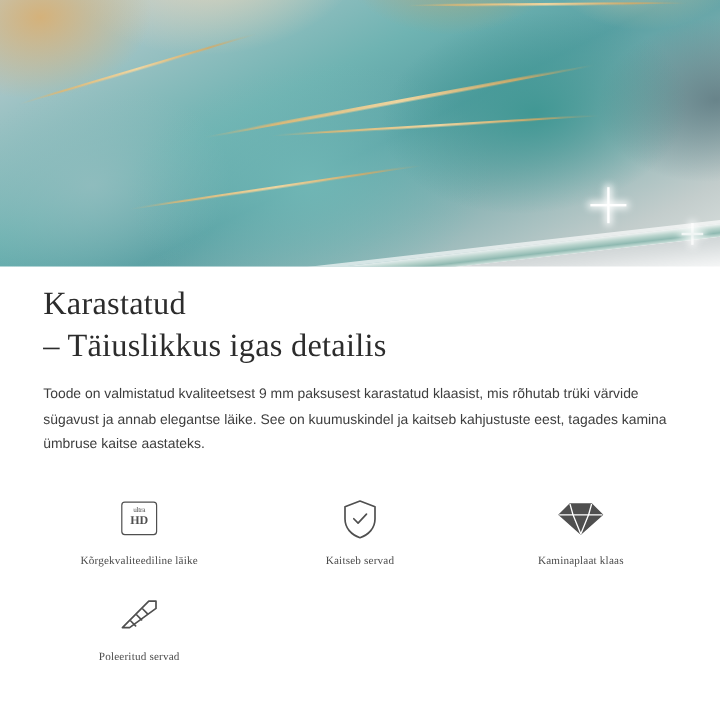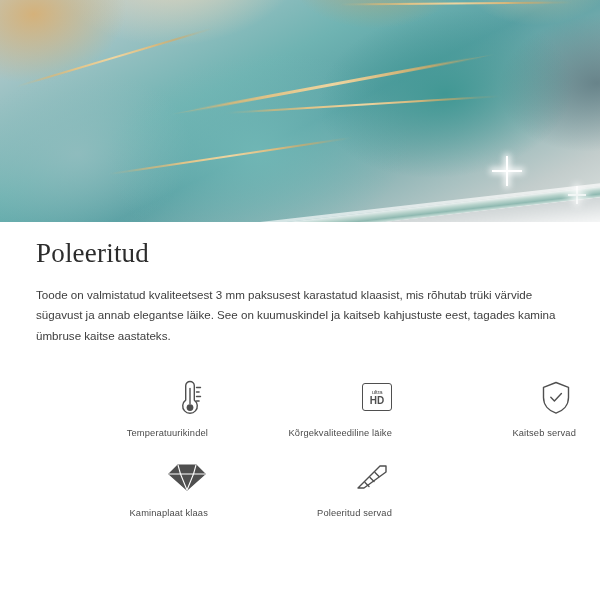--- a/index.html
+++ b/index.html
@@ -131,22 +131,23 @@
   .features {
     display: grid;
     grid-template-columns: repeat(3, 1fr);
     row-gap: 16px;
     margin-top: 28px;
     padding: 0 24px;
   }
   .feature {
     display: flex;
     flex-direction: column;
-    align-items: flex-end;
+    align-items: center;
     justify-content: flex-start;
+    font-family: Liberation Serif, serif;
   }
   .feature-icon {
     height: 46px;
     display: flex;
     align-items: center;
     justify-content: center;
     margin-bottom: 8px;
   }
   .feature-label {
     font-size: 9.3px;
@@ -201,38 +202,28 @@
       </div>
       <div class="hero-edge-hi"></div>
       <div class="hero-edge"></div>
     </div>
     <span class="sparkle s1"></span>
     <span class="sparkle s2"></span>
   </div>
 
   <div class="content">
     <h1 class="title">
-      <span>Poleeritud</span>
+      <span>Karastatud</span>
+      <span class="line2">– Täiuslikkus igas detailis</span>
     </h1>
-    <p class="desc">Toode on valmistatud kvaliteetsest 3 mm paksusest karastatud klaasist, mis rõhutab trüki värvide sügavust ja annab elegantse läike. See on kuumuskindel ja kaitseb kahjustuste eest, tagades kamina ümbruse kaitse aastateks.</p>
+    <p class="desc">Toode on valmistatud kvaliteetsest 9 mm paksusest karastatud klaasist, mis rõhutab trüki värvide sügavust ja annab elegantse läike. See on kuumuskindel ja kaitseb kahjustuste eest, tagades kamina ümbruse kaitse aastateks.</p>
   </div>
 
   <div class="features">
 
-    <div class="feature">
-      <div class="feature-icon">
-        <svg width="36" height="44" viewBox="0 0 36 44">
-          <path class="ico-stroke" d="M18 6.5c-2.4 0-4.3 1.9-4.3 4.3v14.3a7.3 7.3 0 1 0 8.6 0V10.8c0-2.4-1.9-4.3-4.3-4.3z"></path>
-          <path class="ico-stroke" d="M18 13.5v15.2"></path>
-          <circle cx="18" cy="32.6" r="3.4" fill="#4f4f4f" stroke="none"></circle>
-          <path class="ico-stroke" d="M24.5 12.5h4M24.5 17h2.6M24.5 21.5h4M24.5 26h2.6"></path>
-        </svg>
-      </div>
-      <div class="feature-label">Temperatuurikindel</div>
-    </div>
 
     <div class="feature">
       <div class="feature-icon">
         <div class="ultrahd-box">
           <span class="u1">ultra</span>
           <span class="u2">HD</span>
         </div>
       </div>
       <div class="feature-label">Kõrgekvaliteediline läike</div>
     </div>

